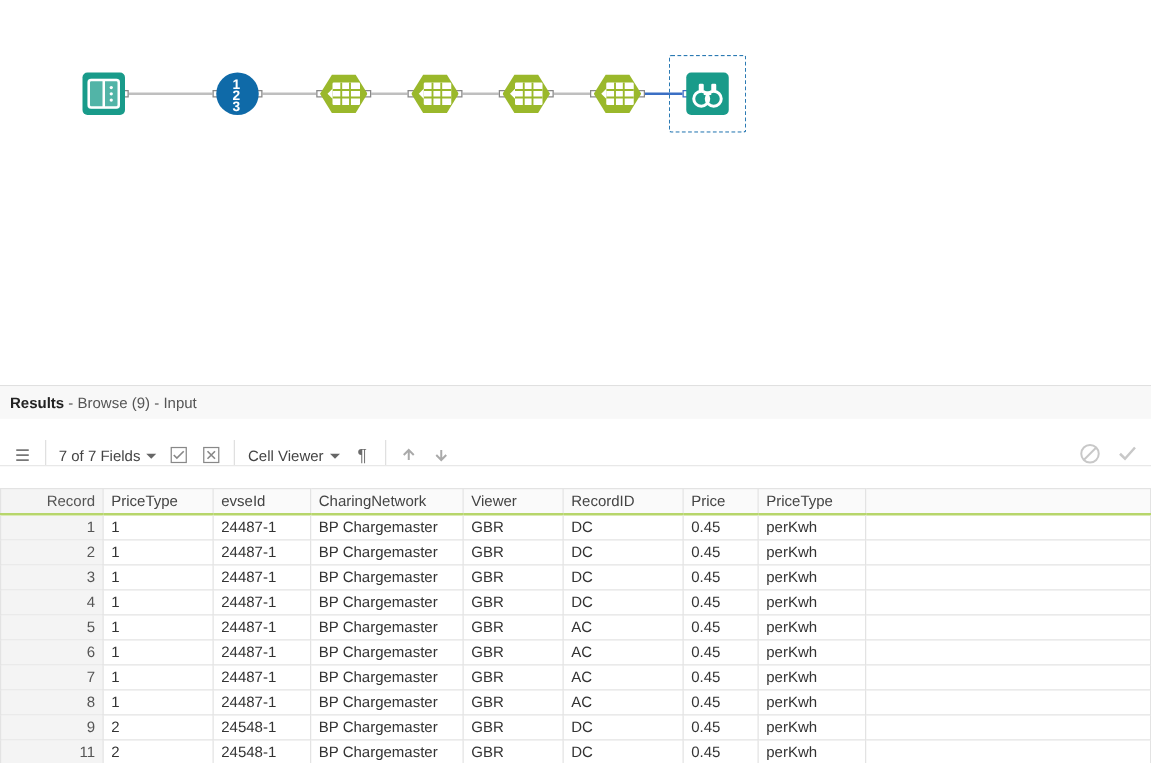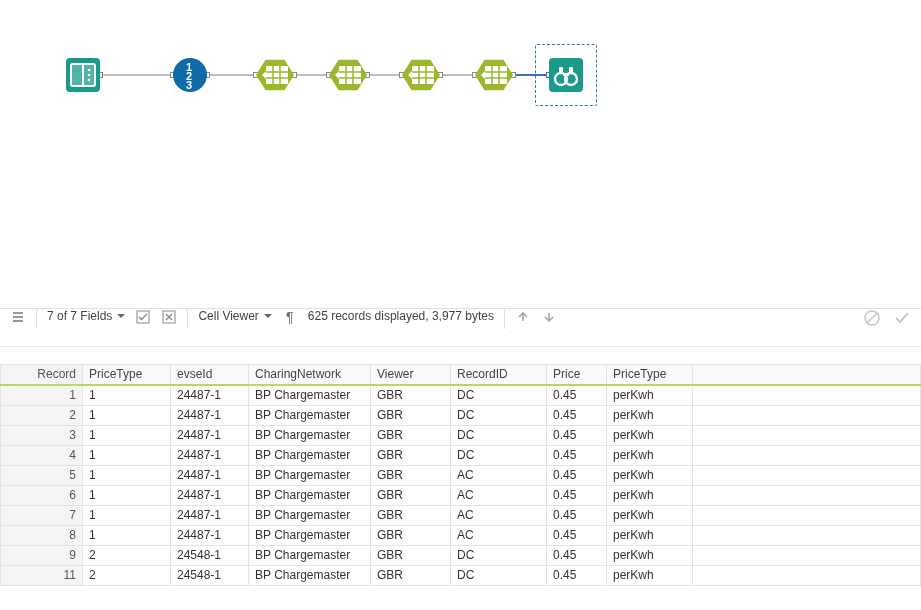--- a/index.html
+++ b/index.html
@@ -78,21 +78,21 @@
   .panel-header{
     padding:6px 8px;
     background:#f8f8f8;
     color:#555;
     font-size:12px;
   }
   .panel-header b{ color:#222; font-weight:600;}
   .toolbar{
     height:38px;
     display:flex;
-    align-items:flex-start;
+    align-items:flex-end;
     gap:10px;
     padding:0 10px;
     border-bottom:1px solid #e8e8e8;
     color:#444;
     position:relative;
   }
   .toolbar .sep{ width:1px; height:20px; background:#e0e0e0;}
   .toolbar .drop::after{
     content:"";
     display:inline-block;
@@ -211,20 +211,23 @@
     </div>
     <div class="node teal" style="left: 549px; top: 58px;">
       <svg width="34" height="34" viewBox="0 0 34 34">
         <use href="#ico-binoc"></use>
       </svg>
     </div>
     <div class="sel" style="left: 535px; top: 44px; width: 62px; height: 62px;"></div>
   </div>
 
 <div class="panel">
+  <div class="panel-header">
+    <b>Results</b><span> - Browse (9) - Input</span>
+  </div>
 
   <div class="toolbar">
     <span class="tb-icon">
       <svg width="12" height="12" viewBox="0 0 12 12">
           <path stroke="#777" stroke-width="1.4" d="M1 2h10M1 6h10M1 10h10"></path>
         </svg>
     </span>
     <span class="sep"></span>
     <span class="drop">7 of 7 Fields</span>
     <span class="tb-icon">
@@ -235,21 +238,20 @@
     </span>
     <span class="tb-icon">
       <svg width="14" height="14" viewBox="0 0 14 14">
           <rect x="1" y="1" width="12" height="12" fill="none" stroke="#888"></rect>
           <path d="M4 4l6 6M10 4l-6 6" stroke="#888" stroke-width="1.3"></path>
         </svg>
     </span>
     <span class="sep"></span>
     <span class="drop">Cell Viewer</span>
     <span class="tb-icon" style="font-size:14px;">¶</span>
-    <span>625 records displayed, 3,977 bytes</span>
     <span class="sep"></span>
     <span class="tb-icon">
       <svg width="14" height="14" viewBox="0 0 14 14">
           <path d="M7 11V3M3 7l4-4 4 4" fill="none" stroke="#aaa" stroke-width="1.6"></path>
         </svg>
     </span>
     <span class="tb-icon">
       <svg width="14" height="14" viewBox="0 0 14 14">
           <path d="M7 3v8M3 7l4 4 4-4" fill="none" stroke="#aaa" stroke-width="1.6"></path>
         </svg>

